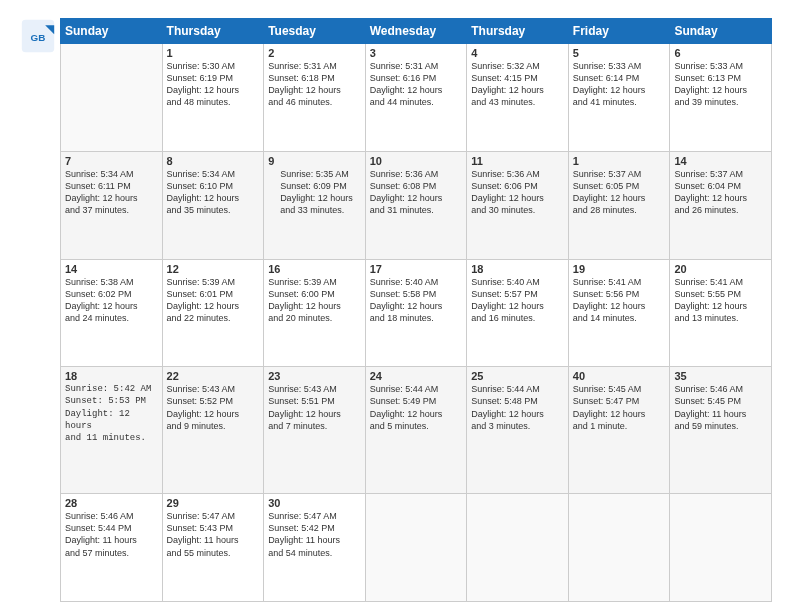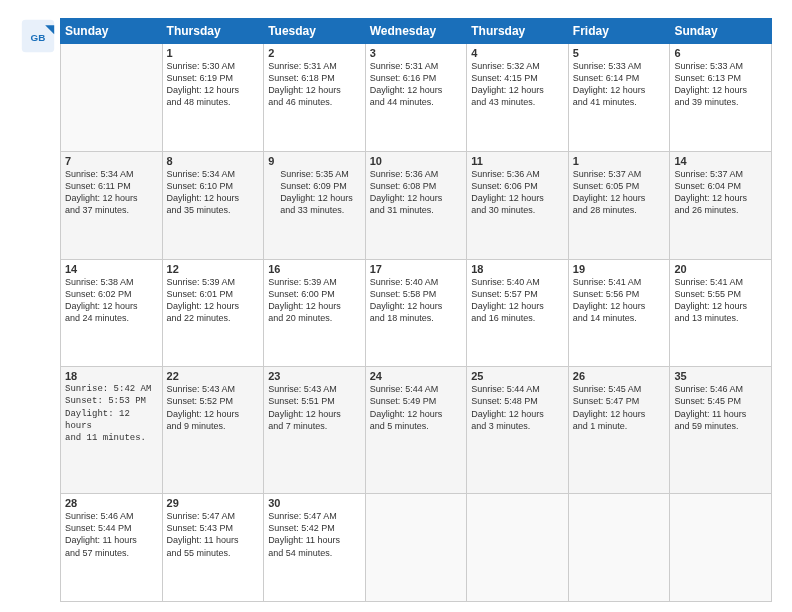--- a/index.html
+++ b/index.html
@@ -306,21 +306,21 @@
 and 5 minutes.</div>
           </td>
           <td>
             <span class="day-num">25</span>
             <div class="day-info" style="white-space: pre-line;">Sunrise: 5:44 AM
 Sunset: 5:48 PM
 Daylight: 12 hours
 and 3 minutes.</div>
           </td>
           <td>
-            <span class="day-num">26</span>
+            <span class="day-num">40</span>
             <div class="day-info" style="white-space: pre-line;">Sunrise: 5:45 AM
 Sunset: 5:47 PM
 Daylight: 12 hours
 and 1 minute.</div>
           </td>
           <td>
             <span class="day-num">35</span>
             <div class="day-info" style="white-space: pre-line;">Sunrise: 5:46 AM
 Sunset: 5:45 PM
 Daylight: 11 hours

